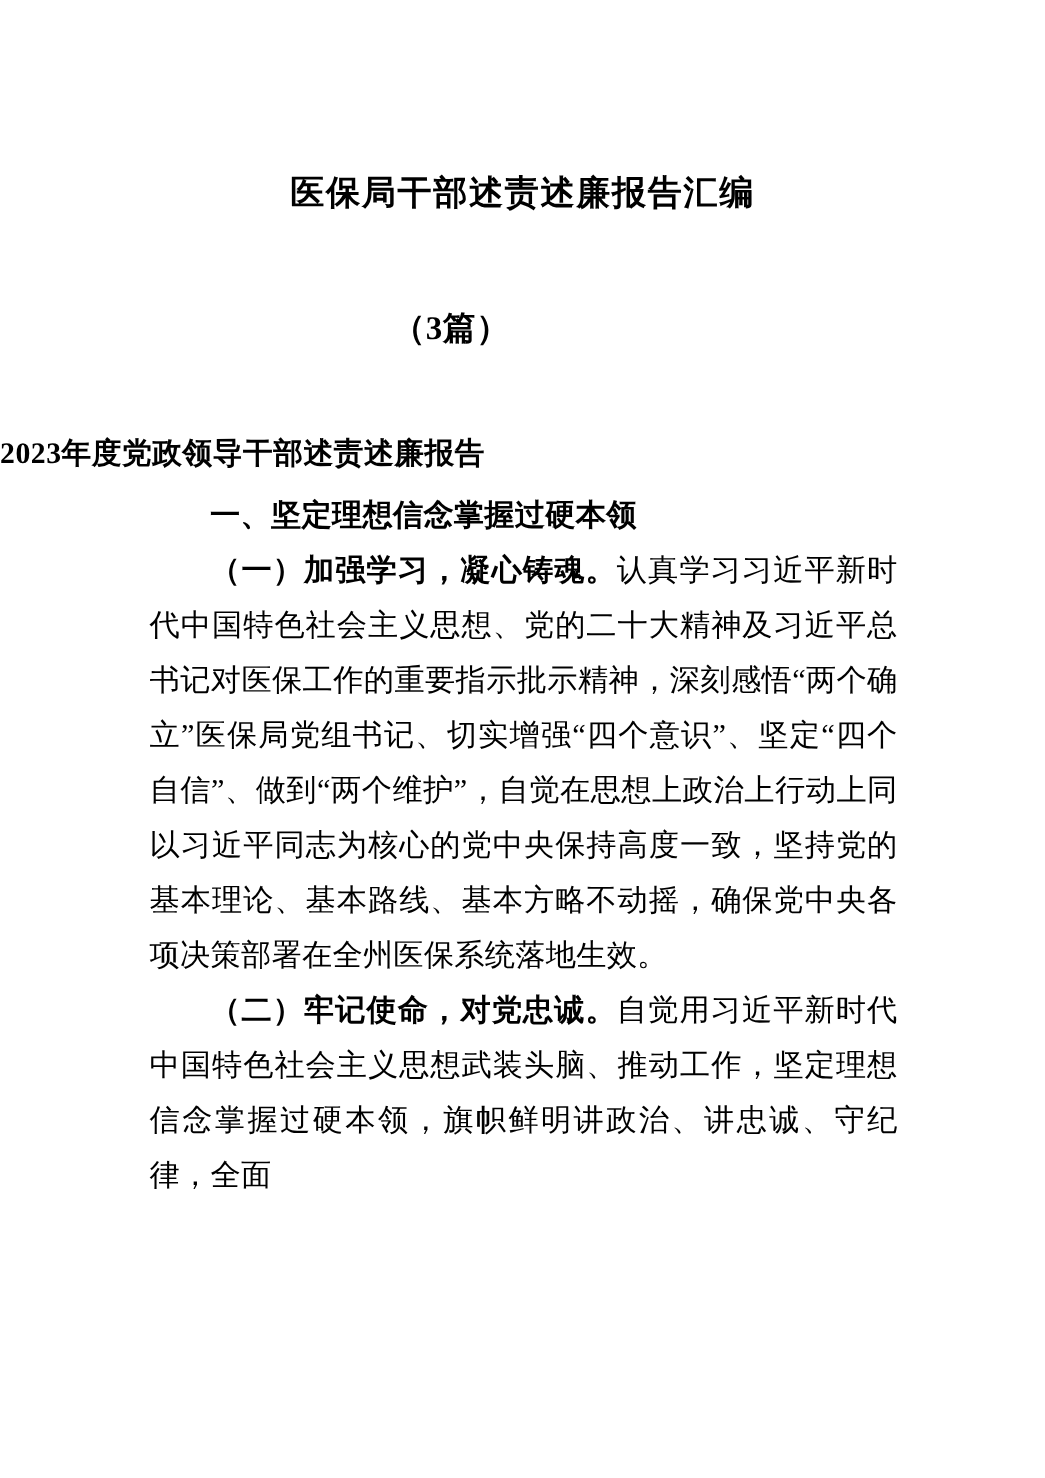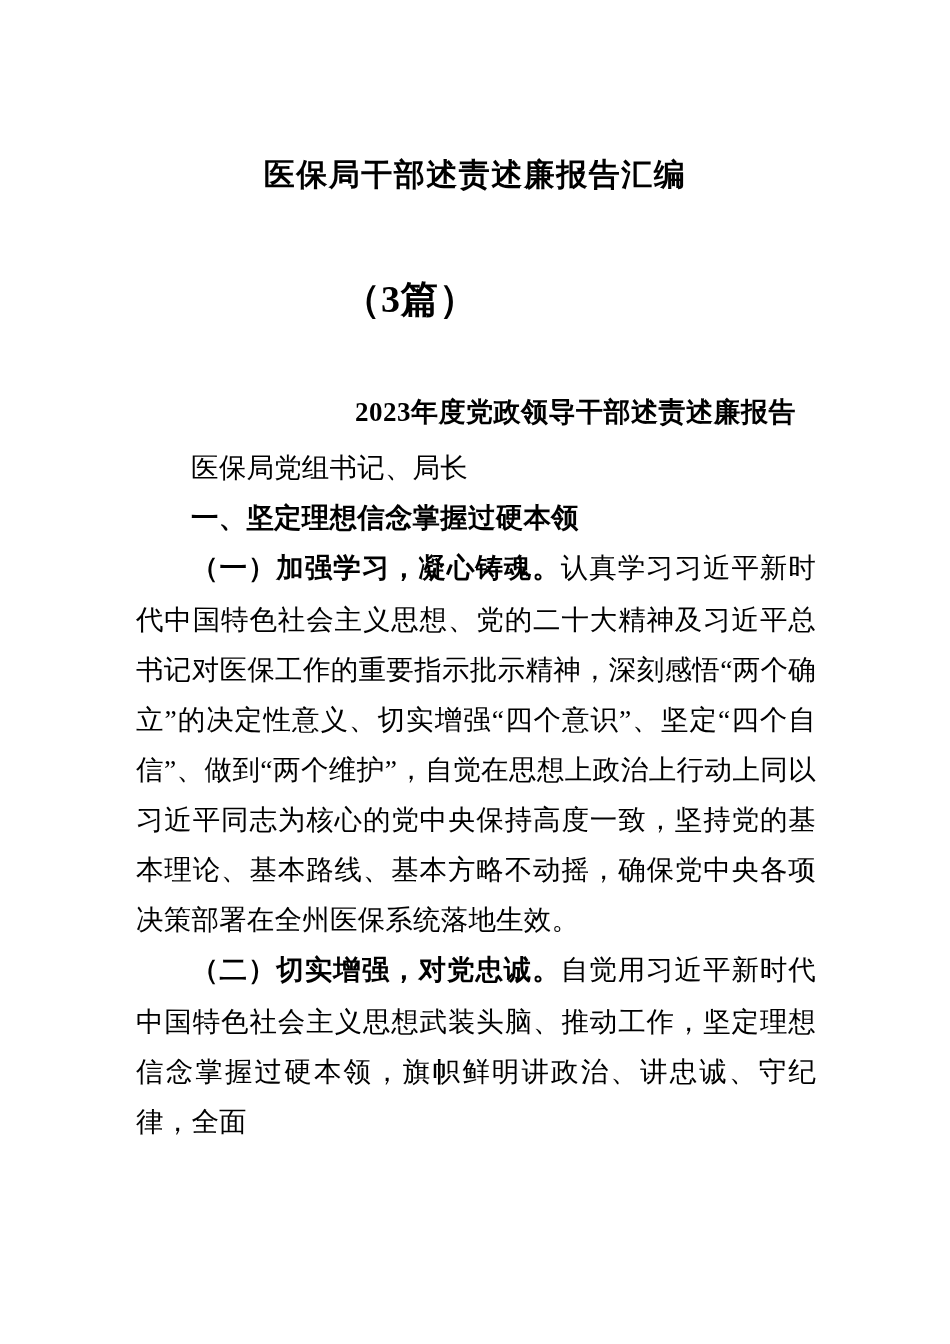--- a/index.html
+++ b/index.html
@@ -39,33 +39,33 @@
     font-family: "Liberation Serif", "DejaVu Serif", serif;
   }
 
   
   .doc-count {
     position: absolute;
     left: 0;
     top: 277px;
     width: 820px;
     text-align: center;
-    font-size: 38px;
+    font-size: 30px;
     font-weight: bold;
     line-height: 44px;
     letter-spacing: 0.5px;
   }
 
   
   .article-heading {
     position: absolute;
     left: 0;
     top: 392px;
     width: 796px;
-    text-align: right;
+    text-align: left;
     font-size: 27px;
     font-weight: bold;
     line-height: 40px;
     letter-spacing: 0.5px;
   }
 
   
   .body-block {
     position: absolute;
     left: 136px;
@@ -86,48 +86,46 @@
     text-indent: 2em;
   }
 
   .para.section-title {
     font-weight: bold;
     text-indent: 2em;
   }
 
   .lead {
     font-weight: bold;
-    font-family: Liberation Mono, monospace;
   }
 
   .byline {
     text-indent: 2em;
   }
 </style>
 </head>
 <body>
 
 <div class="page">
 
   <div class="doc-title">医保局干部述责述廉报告汇编</div>
 
   <div class="doc-count">（3篇）</div>
 
   <div class="article-heading">2023年度党政领导干部述责述廉报告</div>
 
   <div class="body-block">
 
-    <p class="para byline">医保局党组书记、局长</p>
 
 
     <p class="para section-title">一、坚定理想信念掌握过硬本领</p>
 
     <p class="para indent">
-      <span class="lead">（一）加强学习，凝心铸魂。</span><span>认真学习习近平新时代中国特色社会主义思想、党的二十大精神及习近平总书记对医保工作的重要指示批示精神，深刻感悟“两个确立”的决定性意义、切实增强“四个意识”、坚定“四个自信”、做到“两个维护”，自觉在思想上政治上行动上同以习近平同志为核心的党中央保持高度一致，坚持党的基本理论、基本路线、基本方略不动摇，确保党中央各项决策部署在全州医保系统落地生效。</span>
+      <span class="lead">（一）加强学习，凝心铸魂。</span><span>认真学习习近平新时代中国特色社会主义思想、党的二十大精神及习近平总书记对医保工作的重要指示批示精神，深刻感悟“两个确立”医保局党组书记、切实增强“四个意识”、坚定“四个自信”、做到“两个维护”，自觉在思想上政治上行动上同以习近平同志为核心的党中央保持高度一致，坚持党的基本理论、基本路线、基本方略不动摇，确保党中央各项决策部署在全州医保系统落地生效。</span>
     </p>
 
     <p class="para indent">
-      <span class="lead">（二）切实增强，对党忠诚。</span><span>自觉用习近平新时代中国特色社会主义思想武装头脑、推动工作，坚定理想信念掌握过硬本领，旗帜鲜明讲政治、讲忠诚、守纪律，全面</span>
+      <span class="lead">（二）牢记使命，对党忠诚。</span><span>自觉用习近平新时代中国特色社会主义思想武装头脑、推动工作，坚定理想信念掌握过硬本领，旗帜鲜明讲政治、讲忠诚、守纪律，全面</span>
     </p>
 
   </div>
 
 </div>
 
 </body></html>

